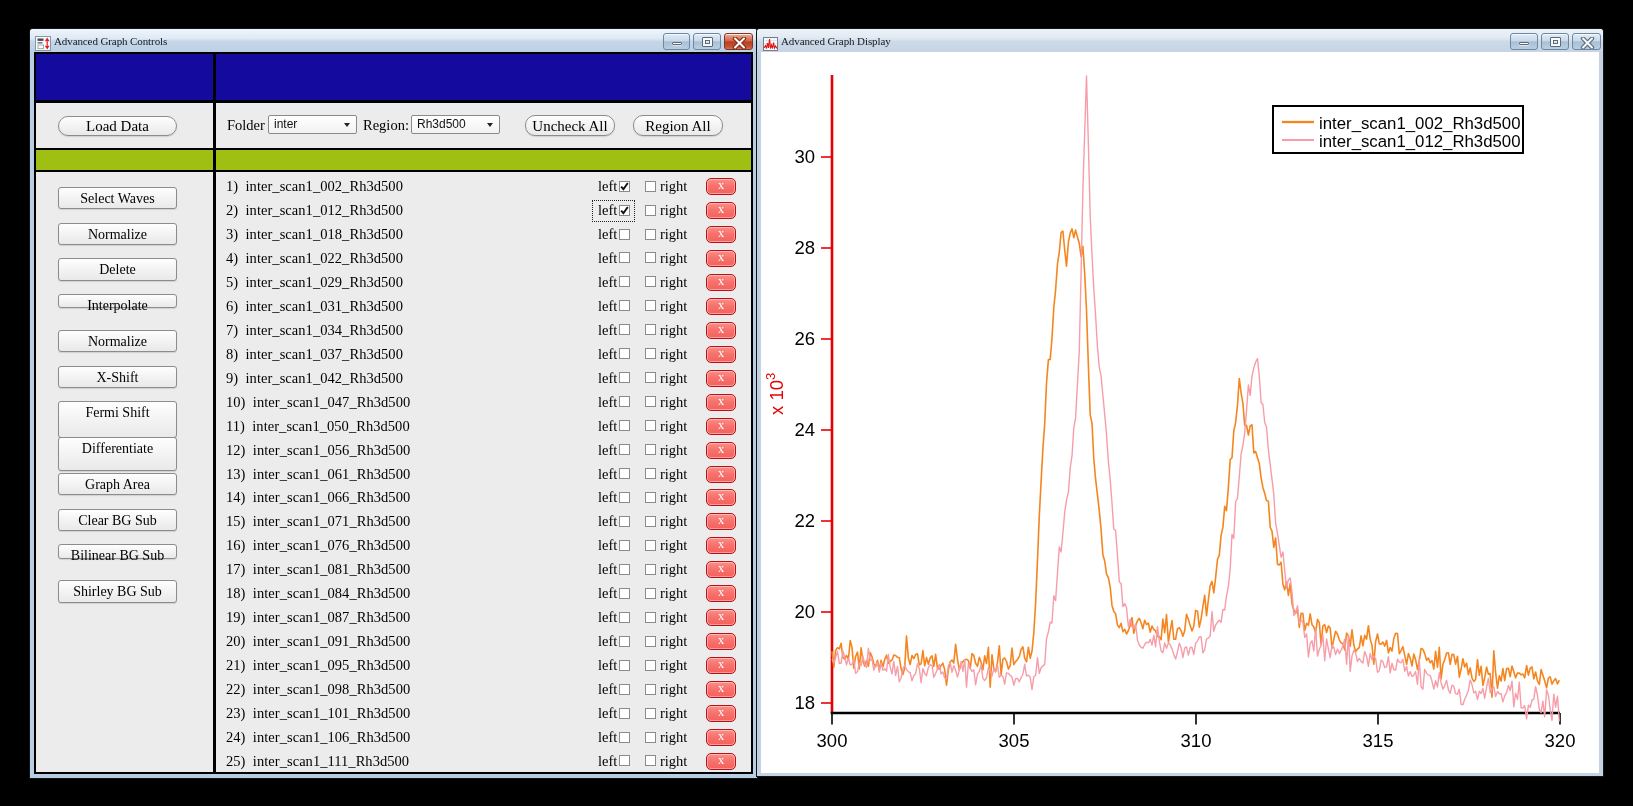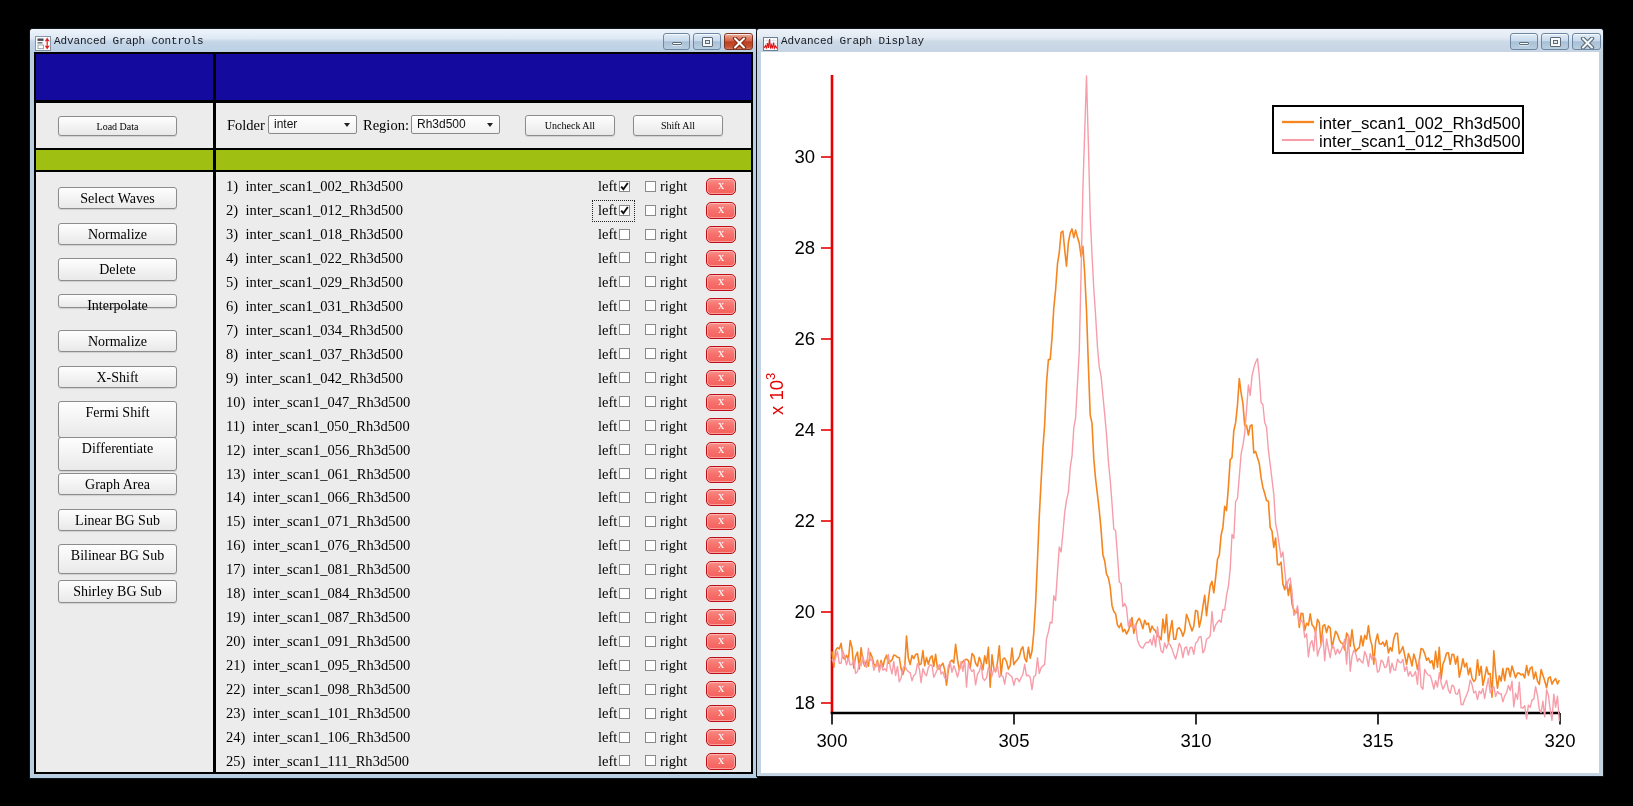--- a/index.html
+++ b/index.html
@@ -8,42 +8,42 @@
 
 
 #lwin { position:absolute; left:30px; top:29px; width:727px; height:749px;
   background:#b9cee2; border-radius:3px 3px 0 0; box-shadow:0 0 0 1px #10151c; }
 #rwin { position:absolute; left:757px; top:29px; width:846px; height:747px;
   background:#c3d3e2; border-radius:3px 3px 0 0; box-shadow:0 0 0 1px #10151c; }
 .tbar { position:absolute; left:0; top:0; width:100%; height:23px;
   background:linear-gradient(180deg,#eef4fb 0%,#dfeaf5 40%,#c4d6e8 55%,#bcd0e4 100%);
   border-radius:3px 3px 0 0; }
 #rwin .tbar { background:linear-gradient(180deg,#edf2f8 0%,#e0e9f2 40%,#ccd9e7 55%,#c6d4e3 100%); }
-.ttext { position:absolute; left:24px; top:6px; font-family:Liberation Mono, monospace;
+.ttext { position:absolute; left:24px; top:6px; font-family:Liberation Serif, serif;
   font-size:11px; letter-spacing:-0.1px; color:#15181f; white-space:nowrap; }
 
 .capbtn { position:absolute; top:4px; height:17px; border:1px solid #6d87a0; border-radius:3px;
   background:linear-gradient(180deg,#dfebf6 0%,#c9daec 45%,#a8c0d6 52%,#bacee0 100%);
   box-shadow:inset 0 1px 0 rgba(255,255,255,.75); }
 .capbtn.closeL { background:linear-gradient(180deg,#e6a893 5%,#d4654b 45%,#bc3f1f 52%,#c55233 85%,#d4775c 100%);
   border-color:#7e3522; }
 .glyph-min { position:absolute; left:50%; margin-left:-5px; bottom:4px; width:10px; height:3px;
   background:#fbfcfd; border:1px solid #5c6a78; border-radius:1px;
   box-shadow:0 1px 1px rgba(255,255,255,.6); }
 .glyph-max { position:absolute; left:50%; margin-left:-5.5px; top:3px; width:11px; height:10px;
   background:#f7fafc; border:1px solid #5c6a78; border-radius:1px;
   box-shadow:inset 0 0 0 2px #f7fafc, inset 0 0 0 3px #5c6a78, inset 0 0 0 20px #dfe9f1; }
 
 
 #lcontent { position:absolute; left:4px; top:23px; width:719px; height:722px;
   background:#ececec; border:2px solid #000; }
 #navy { position:absolute; left:0; top:0; width:100%; height:46px; background:#140a9e; }
 #sep1 { position:absolute; left:0; top:46px; width:100%; height:2.5px; background:#000; }
 #ctrlrow { position:absolute; left:0; top:48.5px; width:100%; height:45.5px; background:#ececec; }
-#ctrlrow .wbtn { font-size:10px; }
+#ctrlrow .wbtn { font-size:15px;border-radius:10px; }
 #sep2 { position:absolute; left:0; top:94px; width:100%; height:2.3px; background:#000; }
 #green { position:absolute; left:0; top:96.3px; width:100%; height:19.7px; background:#9fbf12; }
 #sep3 { position:absolute; left:0; top:116px; width:100%; height:2.4px; background:#000; }
 #divider { position:absolute; left:177px; top:0; width:3.2px; height:718px; background:#000; }
 
 .wbtn { position:absolute; background:linear-gradient(180deg,#fefefe,#f1f1f1 60%,#e9e9e9);
   border:1px solid #8c8c8c; border-radius:3px; text-align:center; font-size:14px; color:#000;
   box-shadow:0 1px 1px rgba(0,0,0,0.12); }
 .clabel { position:absolute; font-size:14.5px; color:#000; }
 .dd { position:absolute; height:19px; background:linear-gradient(#ffffff,#f2f2f2);
@@ -97,36 +97,36 @@
   <div id="lcontent">
     <div id="navy"></div>
     <div id="sep1"></div>
     <div id="ctrlrow">
       <div class="wbtn" style="left:22px;top:13px;width:119px;height:20px;line-height:19px">Load Data</div>
       <div class="clabel" style="left:191px;top:14px">Folder</div>
       <div class="dd" style="left:232px;top:12px;width:89px">inter<span class="arr"></span></div>
       <div class="clabel" style="left:327px;top:14px">Region:</div>
       <div class="dd" style="left:375px;top:12px;width:89px">Rh3d500<span class="arr"></span></div>
       <div class="wbtn" style="left:489px;top:12px;width:90px;height:21px;line-height:20px">Uncheck All</div>
-      <div class="wbtn" style="left:597px;top:12px;width:90px;height:21px;line-height:20px">Shift All</div>
+      <div class="wbtn" style="left:597px;top:12px;width:90px;height:21px;line-height:20px">Region All</div>
     </div>
     <div id="sep2"></div>
     <div id="green"></div>
     <div id="sep3"></div>
     <div class="wbtn" style="left:22px;top:132.8px;width:119px;height:22.5px;line-height:21.5px">Select Waves</div>
 <div class="wbtn" style="left:22px;top:168.6px;width:119px;height:22.5px;line-height:21.5px">Normalize</div>
 <div class="wbtn" style="left:22px;top:204.3px;width:119px;height:22.5px;line-height:21.5px">Delete</div>
 <div class="wbtn" style="left:22px;top:240.1px;width:119px;height:14px;line-height:21.5px">Interpolate</div>
 <div class="wbtn" style="left:22px;top:275.8px;width:119px;height:22.5px;line-height:21.5px">Normalize</div>
 <div class="wbtn" style="left:22px;top:311.6px;width:119px;height:22.5px;line-height:21.5px">X-Shift</div>
 <div class="wbtn" style="left:22px;top:347.3px;width:119px;height:37px;line-height:21.5px">Fermi Shift</div>
 <div class="wbtn" style="left:22px;top:383.1px;width:119px;height:34px;line-height:21.5px">Differentiate</div>
 <div class="wbtn" style="left:22px;top:418.8px;width:119px;height:22.5px;line-height:21.5px">Graph Area</div>
-<div class="wbtn" style="left:22px;top:454.6px;width:119px;height:22.5px;line-height:21.5px">Linear BG Sub</div>
-<div class="wbtn" style="left:22px;top:490.3px;width:119px;height:30px;line-height:21.5px">Bilinear BG Sub</div>
+<div class="wbtn" style="left:22px;top:454.6px;width:119px;height:22.5px;line-height:21.5px">Clear BG Sub</div>
+<div class="wbtn" style="left:22px;top:490.3px;width:119px;height:15px;line-height:21.5px">Bilinear BG Sub</div>
 <div class="wbtn" style="left:22px;top:526.0px;width:119px;height:22.5px;line-height:21.5px">Shirley BG Sub</div>
     <div class="row" style="top:120.6px">
         <span class="nm">1)&nbsp; inter_scan1_002_Rh3d500</span>
         <span class="lbl" style="left:562px">left</span>
         <svg class="cb" style="left:583px" viewBox="0 0 11 11">
           <rect x="0.5" y="0.5" width="10" height="10" fill="#fff" stroke="#8a8a8a"></rect>
           <path d="M2.2 5.6 L4.4 8.2 L8.8 2.0" fill="none" stroke="#111" stroke-width="1.9"></path>
         </svg>
         <span class="cb box" style="left:609px"></span>
         <span class="lbl" style="left:624px">right</span>

